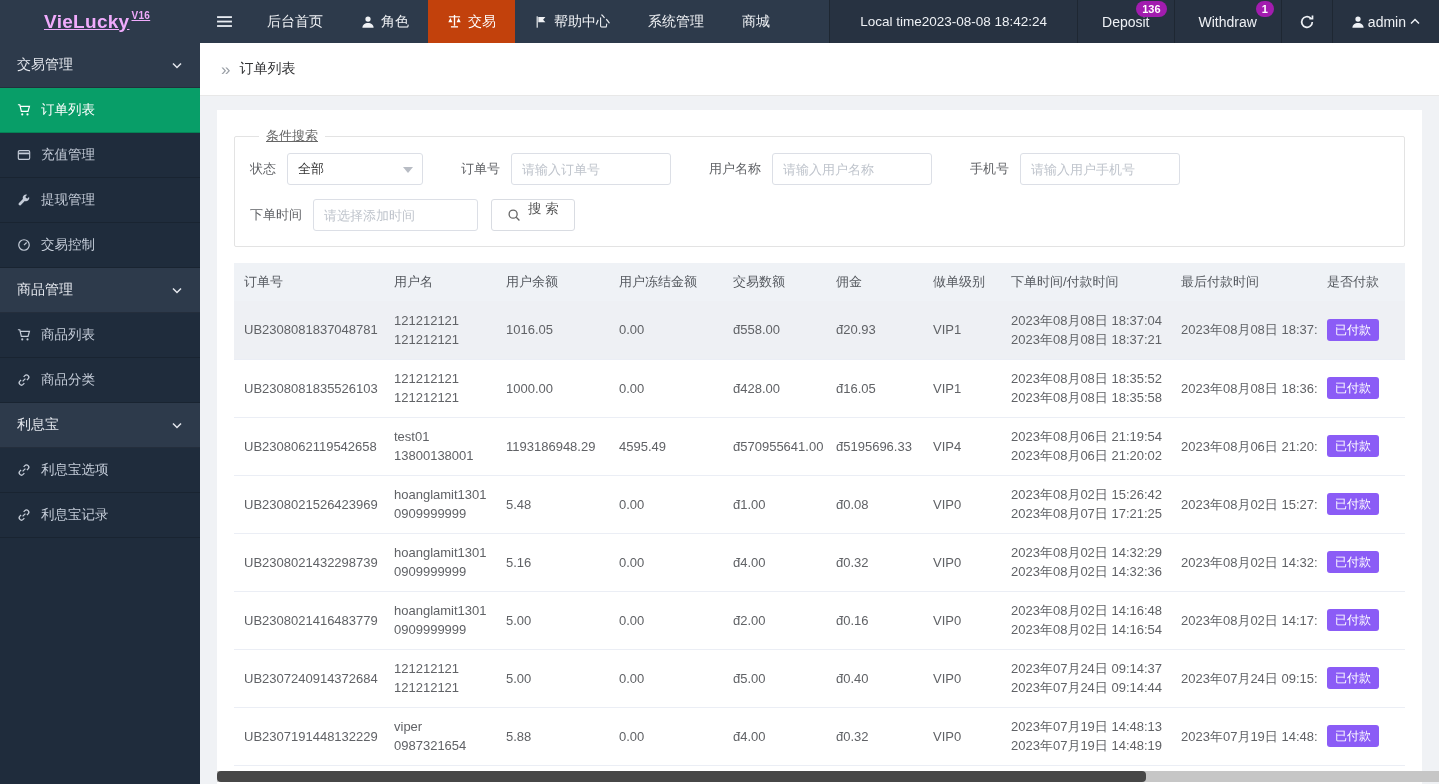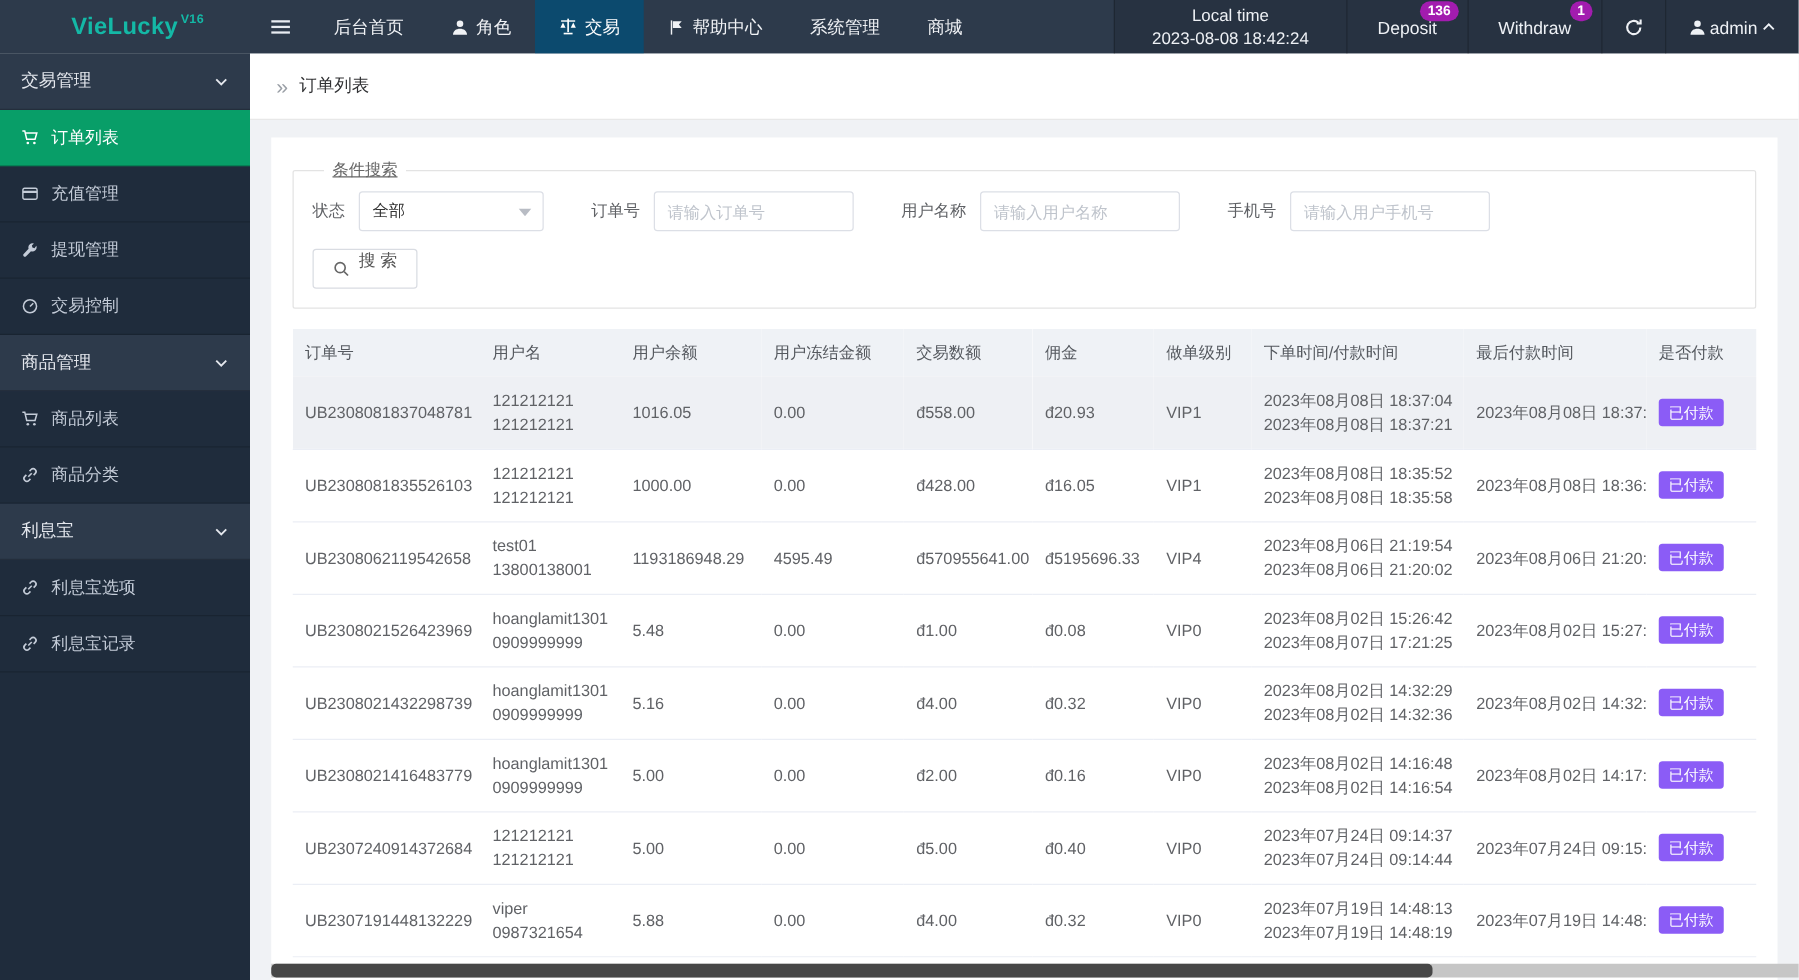--- a/index.html
+++ b/index.html
@@ -6,29 +6,29 @@
   html,body { margin:0; padding:0; }
   body {
     width:1439px; height:784px; overflow:hidden;
     font-family:"Liberation Sans","DejaVu Sans",sans-serif;
     background:#f0f2f5;
   }
   .app { display:flex; flex-direction:column; width:100%; height:100%; }
 
   
   .topbar { flex:0 0 43px; height:43px; background:#2d3a4b; display:flex; align-items:stretch; color:#eef1f5; }
-  .logo { flex:0 0 200px; width:200px; display:flex; align-items:center; padding-left:57px; color:#14b8a6; font-size:19px; font-weight:bold; letter-spacing:.3px; }
+  .logo { flex:0 0 200px; width:200px; display:flex; align-items:center; padding-left:44px; color:#f0abfc; font-size:19px; font-weight:bold; letter-spacing:.3px;text-decoration:underline; }
   .logo .ver { font-size:10px; font-weight:bold; margin-left:2px; transform:translateY(-6px); display:inline-block; }
   .hamburger { width:48px; display:flex; align-items:center; justify-content:center; color:#e8ecf2; cursor:pointer; }
   .top-menu { display:flex; align-items:stretch; }
   .nav-item { display:flex; align-items:center; gap:6px; padding:0 19px; font-size:14px; color:#f0f2f5; cursor:pointer; white-space:nowrap; }
-  .nav-item.active { background:#0c4a6e; color:#fff;justify-content:center; }
+  .nav-item.active { background:#c2410c; color:#fff;justify-content:center; }
   .topbar-right { margin-left:auto; display:flex; align-items:stretch; background:rgba(0,0,0,0.13); }
   .tr-block { position:relative; display:flex; align-items:center; padding:0 24px; font-size:14px; border-left:1px solid rgba(0,0,0,0.22); cursor:pointer; white-space:nowrap; }
-  .local-time { flex-direction:column; justify-content:center; padding:0 30px; font-size:13.5px; line-height:1.3; cursor:default; }
+  .local-time { flex-direction:row; justify-content:center; padding:0 30px; font-size:13.5px; line-height:1.3; cursor:default; }
   .local-time .lt2 { font-size:13.5px; }
   .badge-pill { position:absolute; top:1px; right:7px; background:#a21caf; color:#fff; font-size:11px; font-weight:bold; line-height:1; padding:2.5px 6px; border-radius:9px; }
   .refresh-blk { padding:0 17px; }
   .admin-blk { gap:3px; padding:0 18px; }
   .icn { display:inline-flex; align-items:center; justify-content:center; line-height:0; }
 
   
   .body-row { flex:1; display:flex; min-height:0; }
 
   
@@ -47,21 +47,21 @@
   .card { background:#fff; height:100%; padding:17px 17px 0; overflow:hidden; }
 
   
   fieldset.search { border:1px solid #e3e3e3; border-radius:2px; margin:0 0 16px; padding:2px 15px 15px; }
   fieldset.search legend { font-size:13px; color:#666; padding:0 7px; margin-left:9px;text-decoration:underline; }
   .f-rows { display:flex; flex-direction:column; gap:14px; margin-top:6px; }
   .f-row { display:flex; align-items:center; gap:38px; }
   .f-row.second { gap:13px; }
   .f-item { display:flex; align-items:center; gap:11px; }
   .f-label { font-size:13px; color:#606266; white-space:nowrap; }
-  .sel { position:relative; width:148px; height:32px; border:1px solid #dcdfe6; border-radius:3px; background:#fff; display:flex; align-items:center; padding:0 26px 0 10px; font-size:13px; color:#333; cursor:pointer; }
+  .sel { position:relative; width:136px; height:32px; border:1px solid #dcdfe6; border-radius:3px; background:#fff; display:flex; align-items:center; padding:0 26px 0 10px; font-size:13px; color:#333; cursor:pointer; }
   .sel .caret { position:absolute; right:9px; top:50%; margin-top:-2px; width:0; height:0; border-left:5px solid transparent; border-right:5px solid transparent; border-top:6px solid #b8bcc4; }
   .inp { width:160px; height:32px; border:1px solid #dcdfe6; border-radius:3px; background:#fff; padding:0 10px; font-size:13px; color:#333; font-family:inherit; outline:none; }
   .inp.time { width:165px; }
   .inp::placeholder { color:#bfc4cc; }
   .search-btn { height:32px; display:inline-flex; gap:7px; padding:0 15px; border:1px solid #d9dce2; background:#fff; border-radius:3px; font-size:13.5px; color:#555; cursor:pointer; font-family:inherit; }
   .search-btn .icn { color:#666; }
 
   
   .table-wrap { overflow:hidden; }
   table.orders { border-collapse:collapse; table-layout:fixed; width:1175px; }
@@ -303,20 +303,24 @@
                 <div class="f-item">
                   <span class="f-label">用户名称</span>
                   <input class="inp" placeholder="请输入用户名称" style="">
                 </div>
                 <div class="f-item">
                   <span class="f-label">手机号</span>
                   <input class="inp" placeholder="请输入用户手机号" style="">
                 </div>
               </div>
               <div class="f-row second">
+                <div class="f-item">
+                  <span class="f-label">下单时间</span>
+                  <input class="inp time" placeholder="请选择添加时间" style="">
+                </div>
                 <button class="search-btn">
                   <span class="icn">
                     <svg viewBox="0 0 16 16" width="14" height="14" fill="none" stroke="currentColor" stroke-width="1.5">
                         <circle cx="7" cy="7" r="4.6"></circle>
                         <path d="M10.6 10.6L14.2 14.2"></path>
                       </svg>
                   </span>
                   <span>搜 索</span>
                 </button>
               </div>

